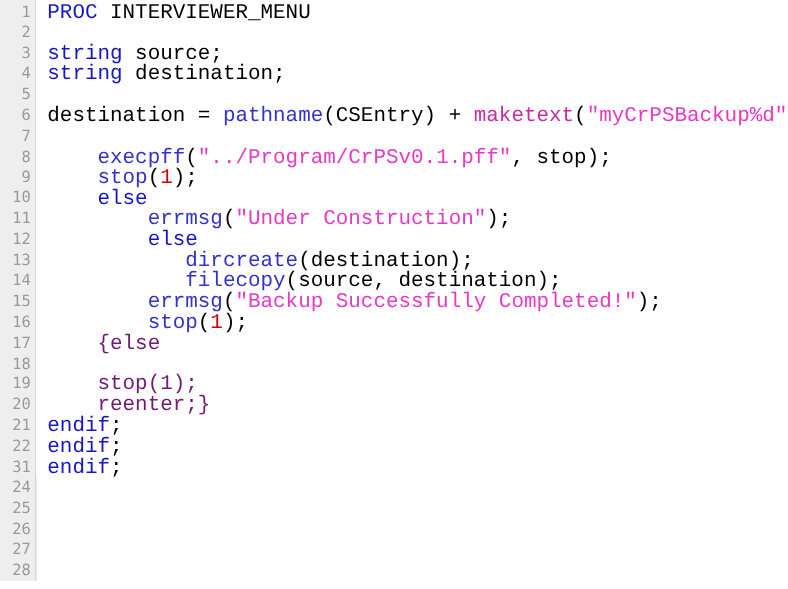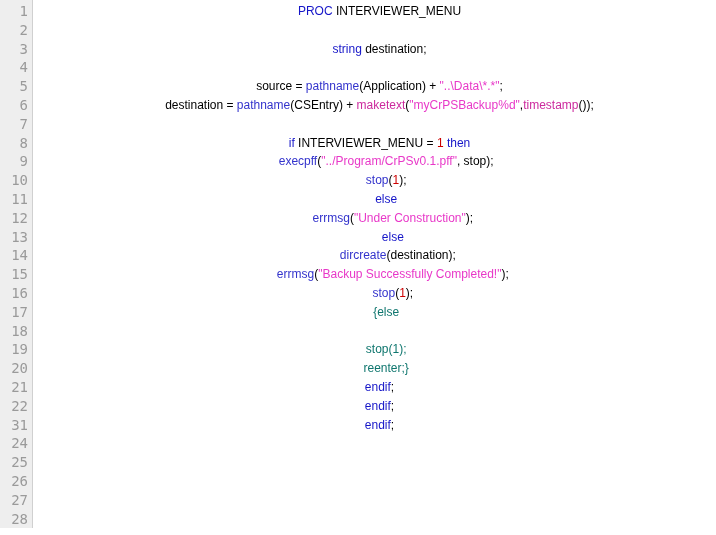--- a/index.html
+++ b/index.html
@@ -48,34 +48,33 @@
     padding-top: 2px;
     padding-left: 10px;
     box-sizing: border-box;
     overflow: hidden;
     background: #ffffff;
   }
   #code .line {
     display: block;
     height: 18.8px;
     line-height: 18.8px;
-    font-size: 12px;
+    font-size: 19px;
     white-space: pre;
-    font-family: Liberation Sans, sans-serif;
+    font-family: Liberation Mono, monospace;
     letter-spacing: 0px;
     color: #000000;
-    text-align: center;
   }
   .tk-plain    { color: #000000; }
   .tk-keyword  { color: #1616c8; }
   .tk-func     { color: #3333cc; }
   .tk-func2    { color: #cc2a9e; margin-top: 16px; }
   .tk-string   { color: #e838c8; }
   .tk-number   { color: #cc0000; }
-  .tk-comment  { color: #0f766e; }
+  .tk-comment  { color: #701a75; }
 </style>
 </head>
 <body>
 
 <div id="editor">
   <div id="gutter">
       <span class="ln">1</span>
       <span class="ln">2</span>
       <span class="ln">3</span>
       <span class="ln">4</span>
@@ -100,32 +99,32 @@
       <span class="ln">31</span>
       <span class="ln">24</span>
       <span class="ln">25</span>
       <span class="ln">26</span>
       <span class="ln">27</span>
       <span class="ln">28</span>
     </div>
   <div id="code">
       <span class="line"><span class="tk-keyword">PROC</span><span class="tk-plain"> INTERVIEWER_MENU</span></span>
       <span class="line">&nbsp;</span>
+      <span class="line"><span class="tk-keyword">string</span><span class="tk-plain"> source;</span></span>
       <span class="line"><span class="tk-keyword">string</span><span class="tk-plain"> destination;</span></span>
       <span class="line">&nbsp;</span>
-      <span class="line"><span class="tk-plain">source = </span><span class="tk-func">pathname</span><span class="tk-plain">(Application) + </span><span class="tk-string">"..\Data\*.*"</span><span class="tk-plain">;</span></span>
       <span class="line"><span class="tk-plain">destination = </span><span class="tk-func">pathname</span><span class="tk-plain">(CSEntry) + </span><span class="tk-func2">maketext</span><span class="tk-plain">(</span><span class="tk-string">"myCrPSBackup%d"</span><span class="tk-plain">,</span><span class="tk-func2">timestamp</span><span class="tk-plain">());</span></span>
       <span class="line">&nbsp;</span>
-      <span class="line"><span class="tk-keyword">if</span><span class="tk-plain"> INTERVIEWER_MENU = </span><span class="tk-number">1</span><span class="tk-plain"> </span><span class="tk-keyword">then</span></span>
       <span class="line"><span class="tk-plain">    </span><span class="tk-func">execpff</span><span class="tk-plain">(</span><span class="tk-string">"../Program/CrPSv0.1.pff"</span><span class="tk-plain">, stop);</span></span>
       <span class="line"><span class="tk-plain">    </span><span class="tk-func">stop</span><span class="tk-plain">(</span><span class="tk-number">1</span><span class="tk-plain">);</span></span>
       <span class="line"><span class="tk-plain">    </span><span class="tk-keyword">else</span></span>
       <span class="line"><span class="tk-plain">        </span><span class="tk-func">errmsg</span><span class="tk-plain">(</span><span class="tk-string">"Under Construction"</span><span class="tk-plain">);</span></span>
       <span class="line"><span class="tk-plain">        </span><span class="tk-keyword">else</span></span>
       <span class="line"><span class="tk-plain">           </span><span class="tk-func">dircreate</span><span class="tk-plain">(destination);</span></span>
+      <span class="line"><span class="tk-plain">           </span><span class="tk-func">filecopy</span><span class="tk-plain">(source, destination);</span></span>
       <span class="line"><span class="tk-plain">        </span><span class="tk-func">errmsg</span><span class="tk-plain">(</span><span class="tk-string">"Backup Successfully Completed!"</span><span class="tk-plain">);</span></span>
       <span class="line"><span class="tk-plain">        </span><span class="tk-func">stop</span><span class="tk-plain">(</span><span class="tk-number">1</span><span class="tk-plain">);</span></span>
       <span class="line"><span class="tk-comment">    {else</span></span>
       <span class="line">&nbsp;</span>
       <span class="line"><span class="tk-comment">    stop(1);</span></span>
       <span class="line"><span class="tk-comment">    reenter;}</span></span>
       <span class="line"><span class="tk-keyword">endif</span><span class="tk-plain">;</span></span>
       <span class="line"><span class="tk-keyword">endif</span><span class="tk-plain">;</span></span>
       <span class="line"><span class="tk-keyword">endif</span><span class="tk-plain">;</span></span>
     </div>

